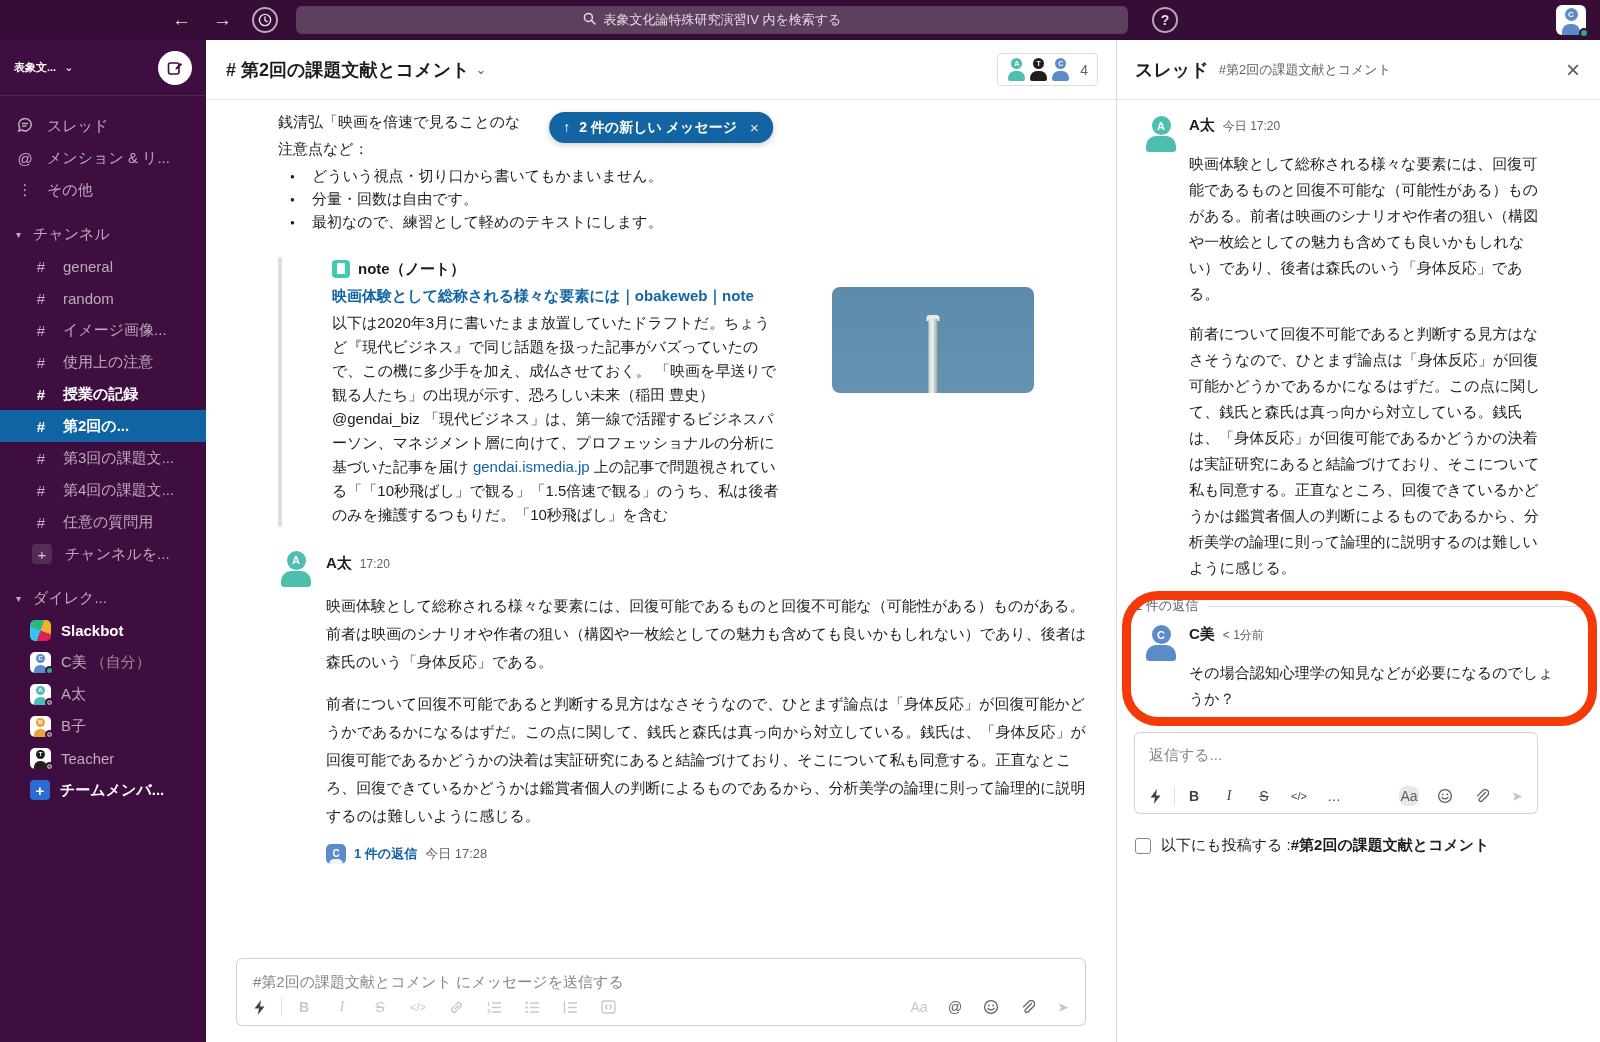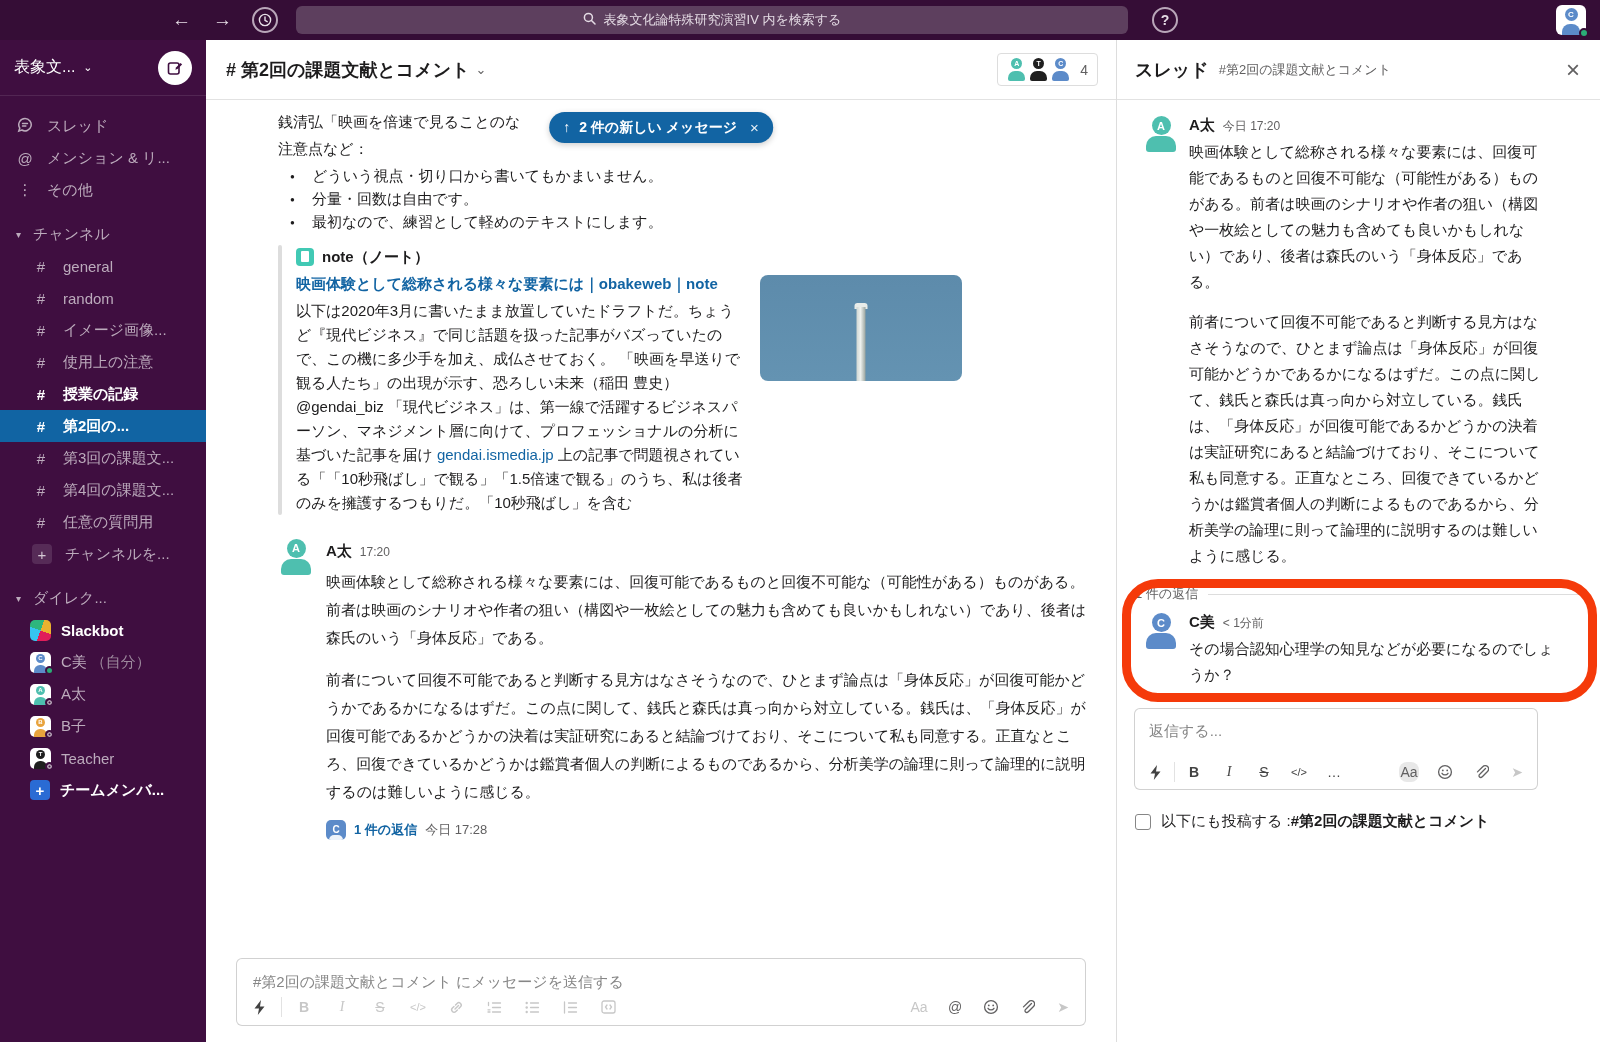--- a/index.html
+++ b/index.html
@@ -17,21 +17,21 @@
   .top-avatar { position:absolute; right:14px; top:5px; width:30px; height:30px; background:#fff; border-radius:6px; display:flex; align-items:flex-end; justify-content:center; overflow:visible; }
   .top-avatar .p-head { width:13px; height:13px; border-radius:50%; background:#5c8bc9; color:#fff; font-size:8px; font-weight:bold; display:flex; align-items:center; justify-content:center; position:absolute; top:3px; }
   .top-avatar .p-body { width:18px; height:11px; border-radius:8px 8px 0 0; background:#5c8bc9; }
   .presence-dot { position:absolute; right:-3px; bottom:-3px; width:10px; height:10px; border-radius:50%; background:#2bac76; border:2px solid #350d36; }
 
   .body { flex:1; display:flex; min-height:0; }
 
   
   .sidebar { width:206px; background:#3f0e40; color:#bcabbc; flex:none; display:flex; flex-direction:column; overflow:hidden; }
   .ws-header { height:56px; border-bottom:1px solid #522653; display:flex; align-items:center; padding:0 14px; flex:none; }
-  .ws-name { color:#fff; font-weight:normal; font-size:16px; }
+  .ws-name { color:#fff; font-weight:bold; font-size:11px; }
   .ws-caret { font-size:11px; margin-left:8px; color:#fff; }
   .compose-btn { margin-left:auto; width:34px; height:34px; background:#fff; border-radius:50%; display:flex; align-items:center; justify-content:center; color:#3f0e40; }
   .side-list { padding-top:14px; font-size:15px; }
   .side-row { height:32px; display:flex; align-items:center; padding-left:16px; gap:13px; cursor:pointer; white-space:nowrap; }
   .side-row .s-icon { width:18px; text-align:center; font-size:15px; flex:none; }
   .side-row.bold-white { color:#fff; font-weight:bold; }
   .side-row.selected { background:#1164a3; color:#fff; font-weight:bold; }
   .section-row { height:32px; display:flex; align-items:center; padding-left:16px; gap:12px; margin-top:12px; }
   .section-caret { font-size:10px; }
   .chan-row { padding-left:32px; }
@@ -63,41 +63,41 @@
   .new-pill { position:absolute; top:12px; left:50%; transform:translateX(-50%); background:#1264a3; color:#fff; border-radius:17px; height:31px; display:flex; align-items:center; padding:0 14px; gap:9px; font-size:14px; font-weight:bold; box-shadow:0 2px 6px rgba(0,0,0,.2); z-index:5; white-space:nowrap; }
   .new-pill .pill-x { font-weight:normal; font-size:15px; margin-left:4px; opacity:.9; cursor:pointer; }
   a.link, .link { color:#1264a3; text-decoration:none; }
   .msg-line { margin-bottom:4px; }
   .note-line { margin-bottom:10px; }
   .note-line b { font-weight:bold; }
   .bullets { list-style:none; margin:2px 0 6px 0; }
   .bullets li { padding-left:34px; position:relative; }
   .bullets li::before { content:"●"; font-size:8px; position:absolute; left:12px; top:1px; color:#1d1c1d; }
 
-  .preview { display:flex; margin-top:12px; }
+  .preview { display:flex; margin-top:24px;gap:36px; }
   .preview-bar { width:4px; border-radius:4px; background:#ddd; flex:none; }
   .preview-content { margin-left:14px; width:452px; }
   .preview-site { display:flex; align-items:center; gap:8px; font-weight:bold; font-size:15px; }
   .note-icon { width:18px; height:18px; background:#41c9b4; border-radius:4px; position:relative; flex:none; }
   .note-icon::after { content:""; position:absolute; left:5px; top:3px; width:8px; height:11px; background:#fff; border-radius:1px; }
   .preview-title { color:#1264a3; font-weight:bold; margin-top:4px; }
   .preview-desc { margin-top:4px; line-height:24px; }
   .thumb { width:202px; height:106px; border-radius:8px; margin-left:12px; margin-top:30px; flex:none; background:linear-gradient(180deg,#5d8bab 0%,#6493b2 100%); position:relative; overflow:hidden; }
   .thumb .tower { position:absolute; left:50%; top:32px; transform:translateX(-50%); width:9px; height:80px; background:linear-gradient(90deg,#cfd6d2,#eef1ee 45%,#9aa49e); }
   .thumb .tower-top { position:absolute; left:50%; top:28px; transform:translateX(-50%); width:13px; height:6px; background:#e8ece9; border-radius:3px 3px 0 0; }
 
   .msg { display:flex; gap:12px; margin-top:24px; }
   .msg-avatar { width:36px; height:36px; position:relative; flex:none; display:flex; align-items:flex-end; justify-content:center; }
   .msg-avatar .p-head { width:19px; height:19px; border-radius:50%; color:#fff; font-size:11px; font-weight:bold; display:flex; align-items:center; justify-content:center; position:absolute; top:0; }
   .msg-avatar .p-body { width:30px; height:16px; border-radius:10px 10px 3px 3px; }
   .msg-body { flex:1; }
   .msg-head { display:flex; align-items:baseline; gap:8px; }
   .msg-author { font-weight:bold; font-size:15px; }
   .msg-time { font-size:12px; color:#616061; }
-  .msg-p { margin-top:4px; line-height:28px; }
+  .msg-p { margin-top:16px; line-height:28px; }
   .msg-p + .msg-p { margin-top:14px; }
   .reply-row { display:flex; align-items:center; gap:8px; margin-top:12px; }
   .reply-mini-av { width:20px; height:20px; border-radius:5px; background:#5c8bc9; color:#fff; font-size:10px; font-weight:bold; display:flex; align-items:center; justify-content:center; position:relative; overflow:hidden; }
   .reply-mini-av::after { content:""; position:absolute; bottom:-4px; width:14px; height:9px; border-radius:5px 5px 0 0; background:#fff; opacity:.9; }
   .reply-link { color:#1264a3; font-weight:bold; font-size:13px; }
   .reply-time { font-size:13px; color:#616061; }
 
   .composer { position:absolute; left:30px; right:30px; bottom:16px; height:68px; border:1px solid #8d8d8d66; border-radius:6px; background:#fff; }
   .composer .ph { padding:14px 16px 0; color:#868686; font-size:15px; }
   .composer-toolbar { position:absolute; left:12px; right:12px; bottom:8px; display:flex; align-items:center; gap:18px; color:#c7c7c7; font-size:14px; }

